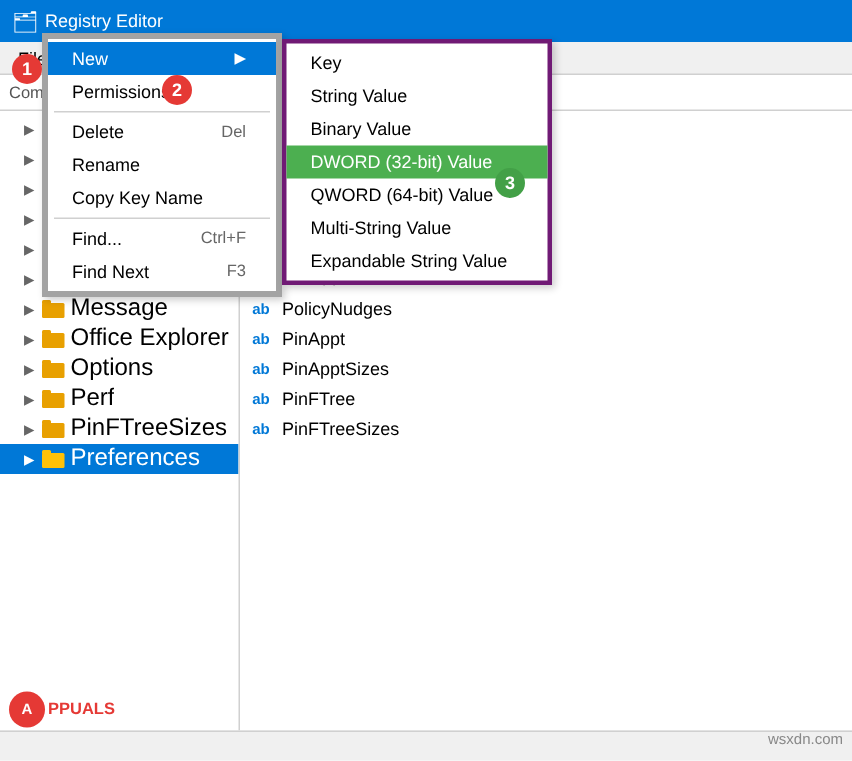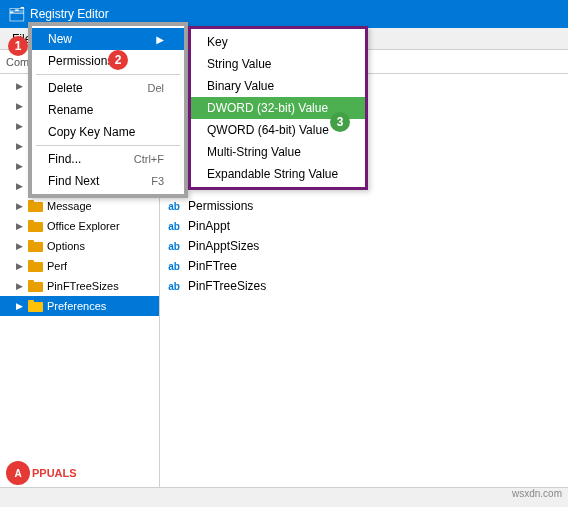--- a/index.html
+++ b/index.html
@@ -117,21 +117,21 @@
     }
     .folder-icon {
       width: 16px;
       height: 14px;
       margin-right: 3px;
       flex-shrink: 0;
       position: relative;
     }
     .folder-icon svg { width: 100%; height: 100%; }
     .tree-label {
-      font-size: 11px;
+      font-size: 16px;
       overflow: hidden;
       text-overflow: ellipsis;
     }
     .tree-indent {
       width: 12px;
       flex-shrink: 0;
     }
 
     
     .right-panel {
@@ -458,21 +458,21 @@
     <div class="right-item">
       <span class="reg-icon" style="color:#0078d7;font-weight:bold;font-size:10px;">ab</span>
       <span class="right-item-name">DefaultLayoutApplied</span>
     </div>
     <div class="right-item">
       <span class="reg-icon" style="color:#0078d7;font-weight:bold;font-size:10px;">ab</span>
       <span class="right-item-name">PinAddr</span>
     </div>
     <div class="right-item">
       <span class="reg-icon" style="color:#0078d7;font-weight:bold;font-size:10px;">ab</span>
-      <span class="right-item-name">Permissions</span>
+      <span class="right-item-name">PolicyNudges</span>
     </div>
     <div class="right-item">
       <span class="reg-icon" style="color:#0078d7;font-weight:bold;font-size:10px;">ab</span>
       <span class="right-item-name">PinAppt</span>
     </div>
     <div class="right-item">
       <span class="reg-icon" style="color:#0078d7;font-weight:bold;font-size:10px;">ab</span>
       <span class="right-item-name">PinApptSizes</span>
     </div>
     <div class="right-item">

